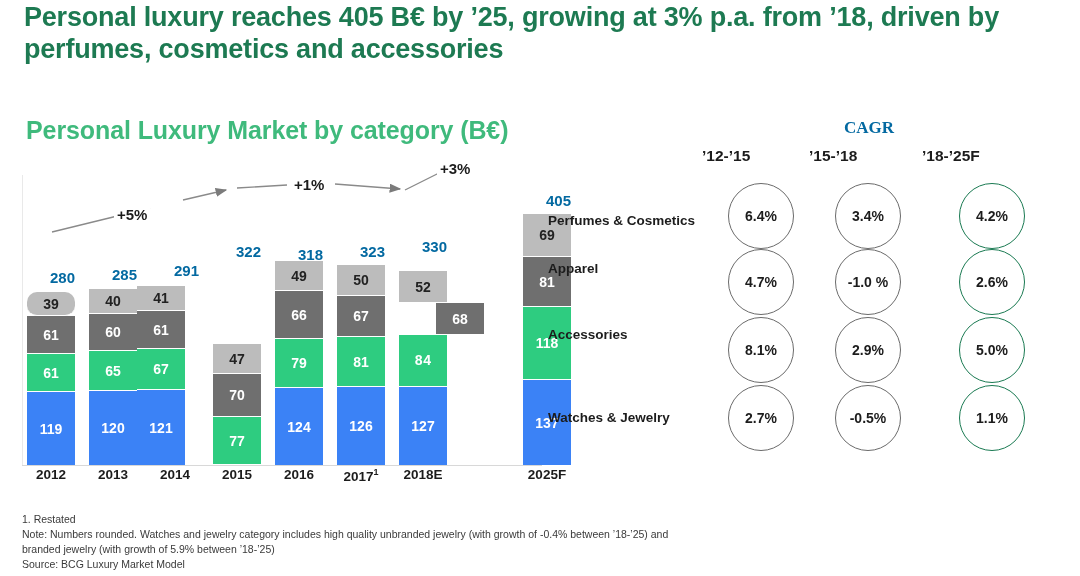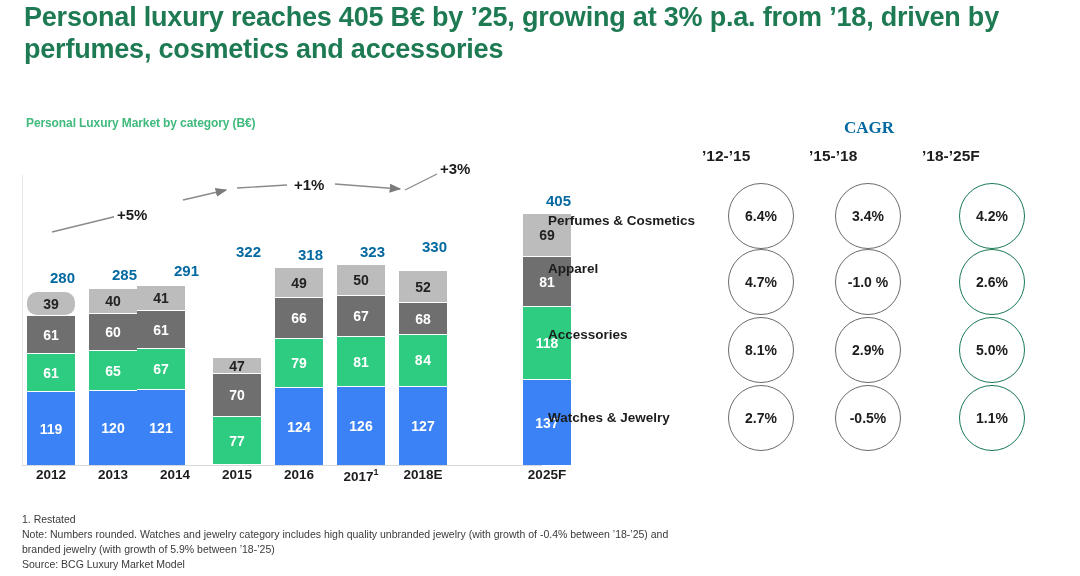--- a/index.html
+++ b/index.html
@@ -15,21 +15,21 @@
   
   #title{
     position:absolute;left:24px;top:2px;width:1044px;
     font-size:27px;font-weight:bold;line-height:1.18;
     letter-spacing:-0.2px;
   }
 
   
   #subtitle{
     position:absolute;left:26px;top:116px;
-    font-size:12px;font-weight:bold;letter-spacing:-0.1px;
+    font-size:25px;font-weight:bold;letter-spacing:-0.1px;
   }
 
   
   #chart{
     position:absolute;left:0px;top:160px;width:560px;height:330px;
   }
   #axis-v{
     position:absolute;left:22px;top:15px;width:1px;height:290px;
     background:#e9e9e9;
   }
@@ -154,51 +154,51 @@
         <div class="seg gray-light" style="height: 25px;">41</div>
         <div class="seg gray-dark" style="height: 38px;">61</div>
         <div class="seg green-light" style="height: 41px;">67</div>
         <div class="seg green-dark" style="height: 75px;">121</div>
       </div>
     </div>
     <div class="bar-total" style="left: 151px; bottom: 211px;">291</div>
     <div class="x-label" style="left: 145px;">2014</div>
     <div class="bar-group" style="left: 213px;">
       <div class="bar">
-        <div class="seg gray-light" style="height: 16px;">47</div>
+        <div class="seg gray-light" style="height: 30px;">47</div>
         <div class="seg gray-dark" style="height: 43px;">70</div>
         <div class="seg green-light" style="height: 48px;">77</div>
       </div>
     </div>
     <div class="bar-total" style="left: 213px; bottom: 230px;">322</div>
     <div class="x-label" style="left: 207px;">2015</div>
     <div class="bar-group" style="left: 275px;">
       <div class="bar">
         <div class="seg gray-light" style="height: 30px;">49</div>
-        <div class="seg gray-dark" style="height: 41px;">66</div>
+        <div class="seg gray-dark" style="height: 48px;">66</div>
         <div class="seg green-light" style="height: 49px;">79</div>
         <div class="seg green-dark" style="height: 77px;">124</div>
       </div>
     </div>
     <div class="bar-total" style="left: 275px; bottom: 227px;">318</div>
     <div class="x-label" style="left: 269px;">2016</div>
     <div class="bar-group" style="left: 337px;">
       <div class="bar">
         <div class="seg gray-light" style="height: 31px;">50</div>
         <div class="seg gray-dark" style="height: 41px;">67</div>
         <div class="seg green-light" style="height: 50px;">81</div>
         <div class="seg green-dark" style="height: 78px;">126</div>
       </div>
     </div>
     <div class="bar-total" style="left: 337px; bottom: 230px;">323</div>
     <div class="x-label" style="left: 331px;">2017<sup>1</sup></div>
     <div class="bar-group" style="left: 399px;">
       <div class="bar">
         <div class="seg gray-light" style="height: 32px;">52</div>
-        <div class="seg gray-dark" style="height: 32px;">68</div>
+        <div class="seg gray-dark" style="height: 32px; margin-left: 37px;">68</div>
         <div class="seg green-light" style="height: 52px; font-family: Liberation Mono, monospace;">84</div>
         <div class="seg green-dark" style="height: 78px;">127</div>
       </div>
     </div>
     <div class="bar-total" style="left: 399px; bottom: 235px;">330</div>
     <div class="x-label" style="left: 393px;">2018E</div>
     <div class="bar-group" style="left: 523px;">
       <div class="bar">
         <div class="seg gray-light" style="height: 43px;">69</div>
         <div class="seg gray-dark" style="height: 50px;">81</div>

